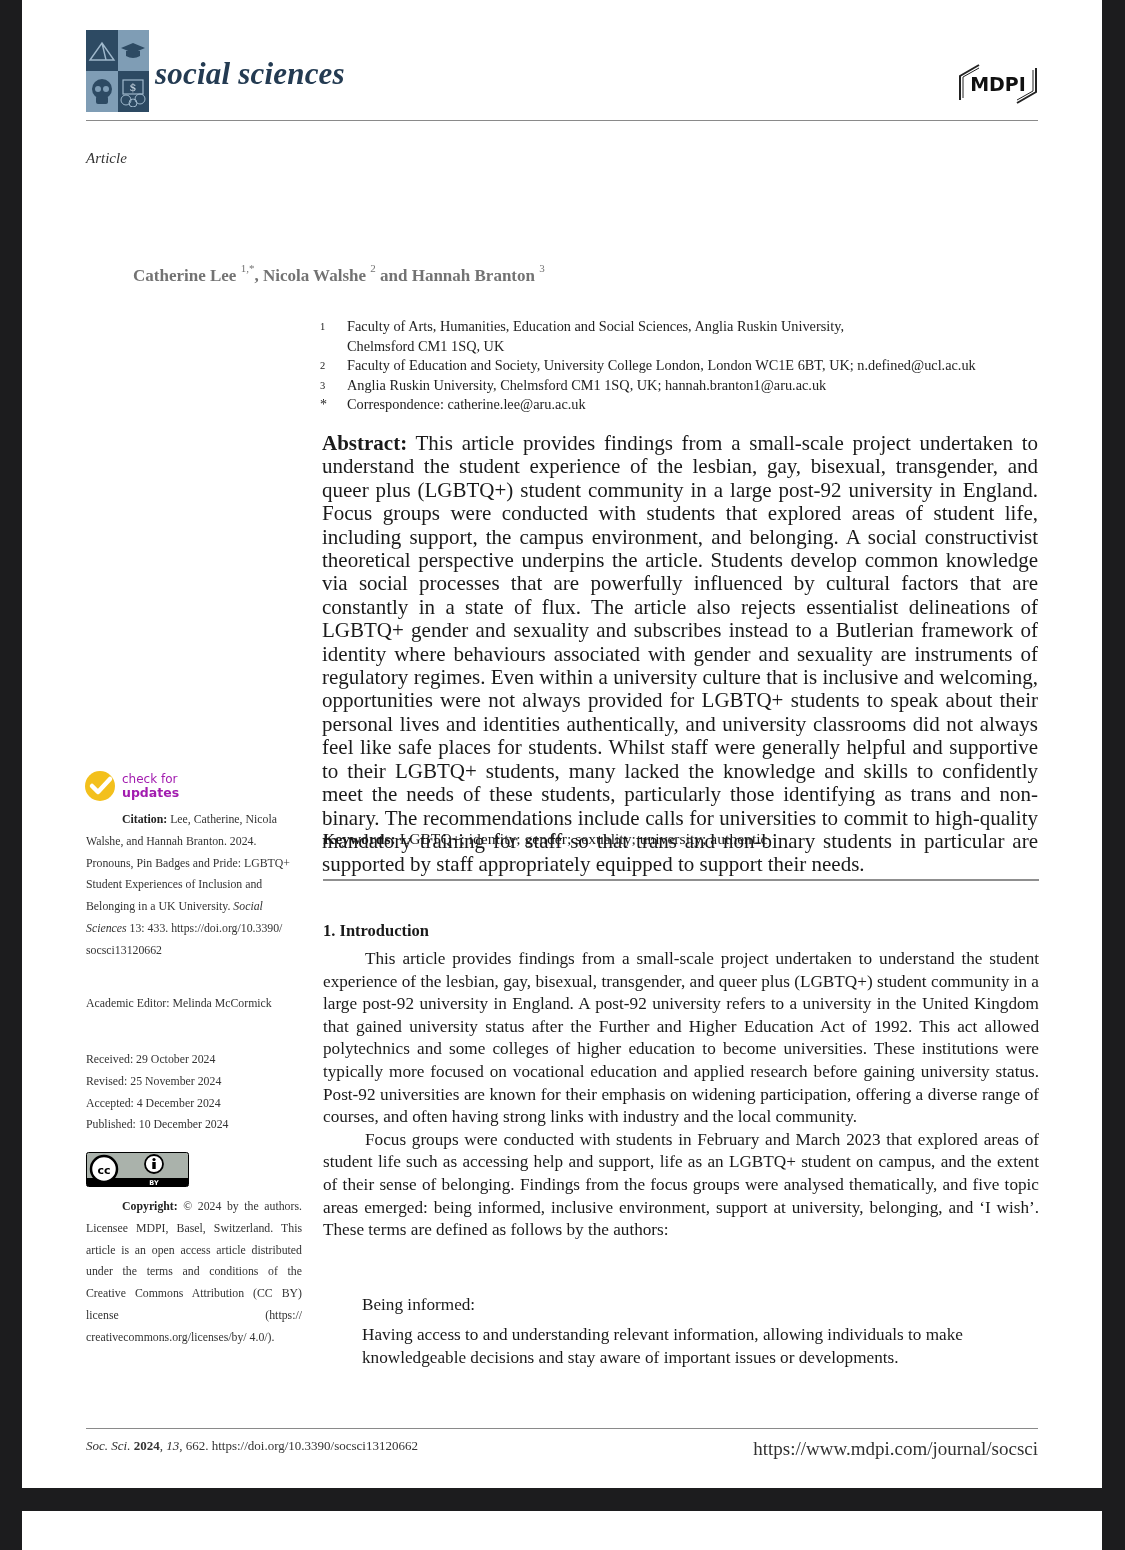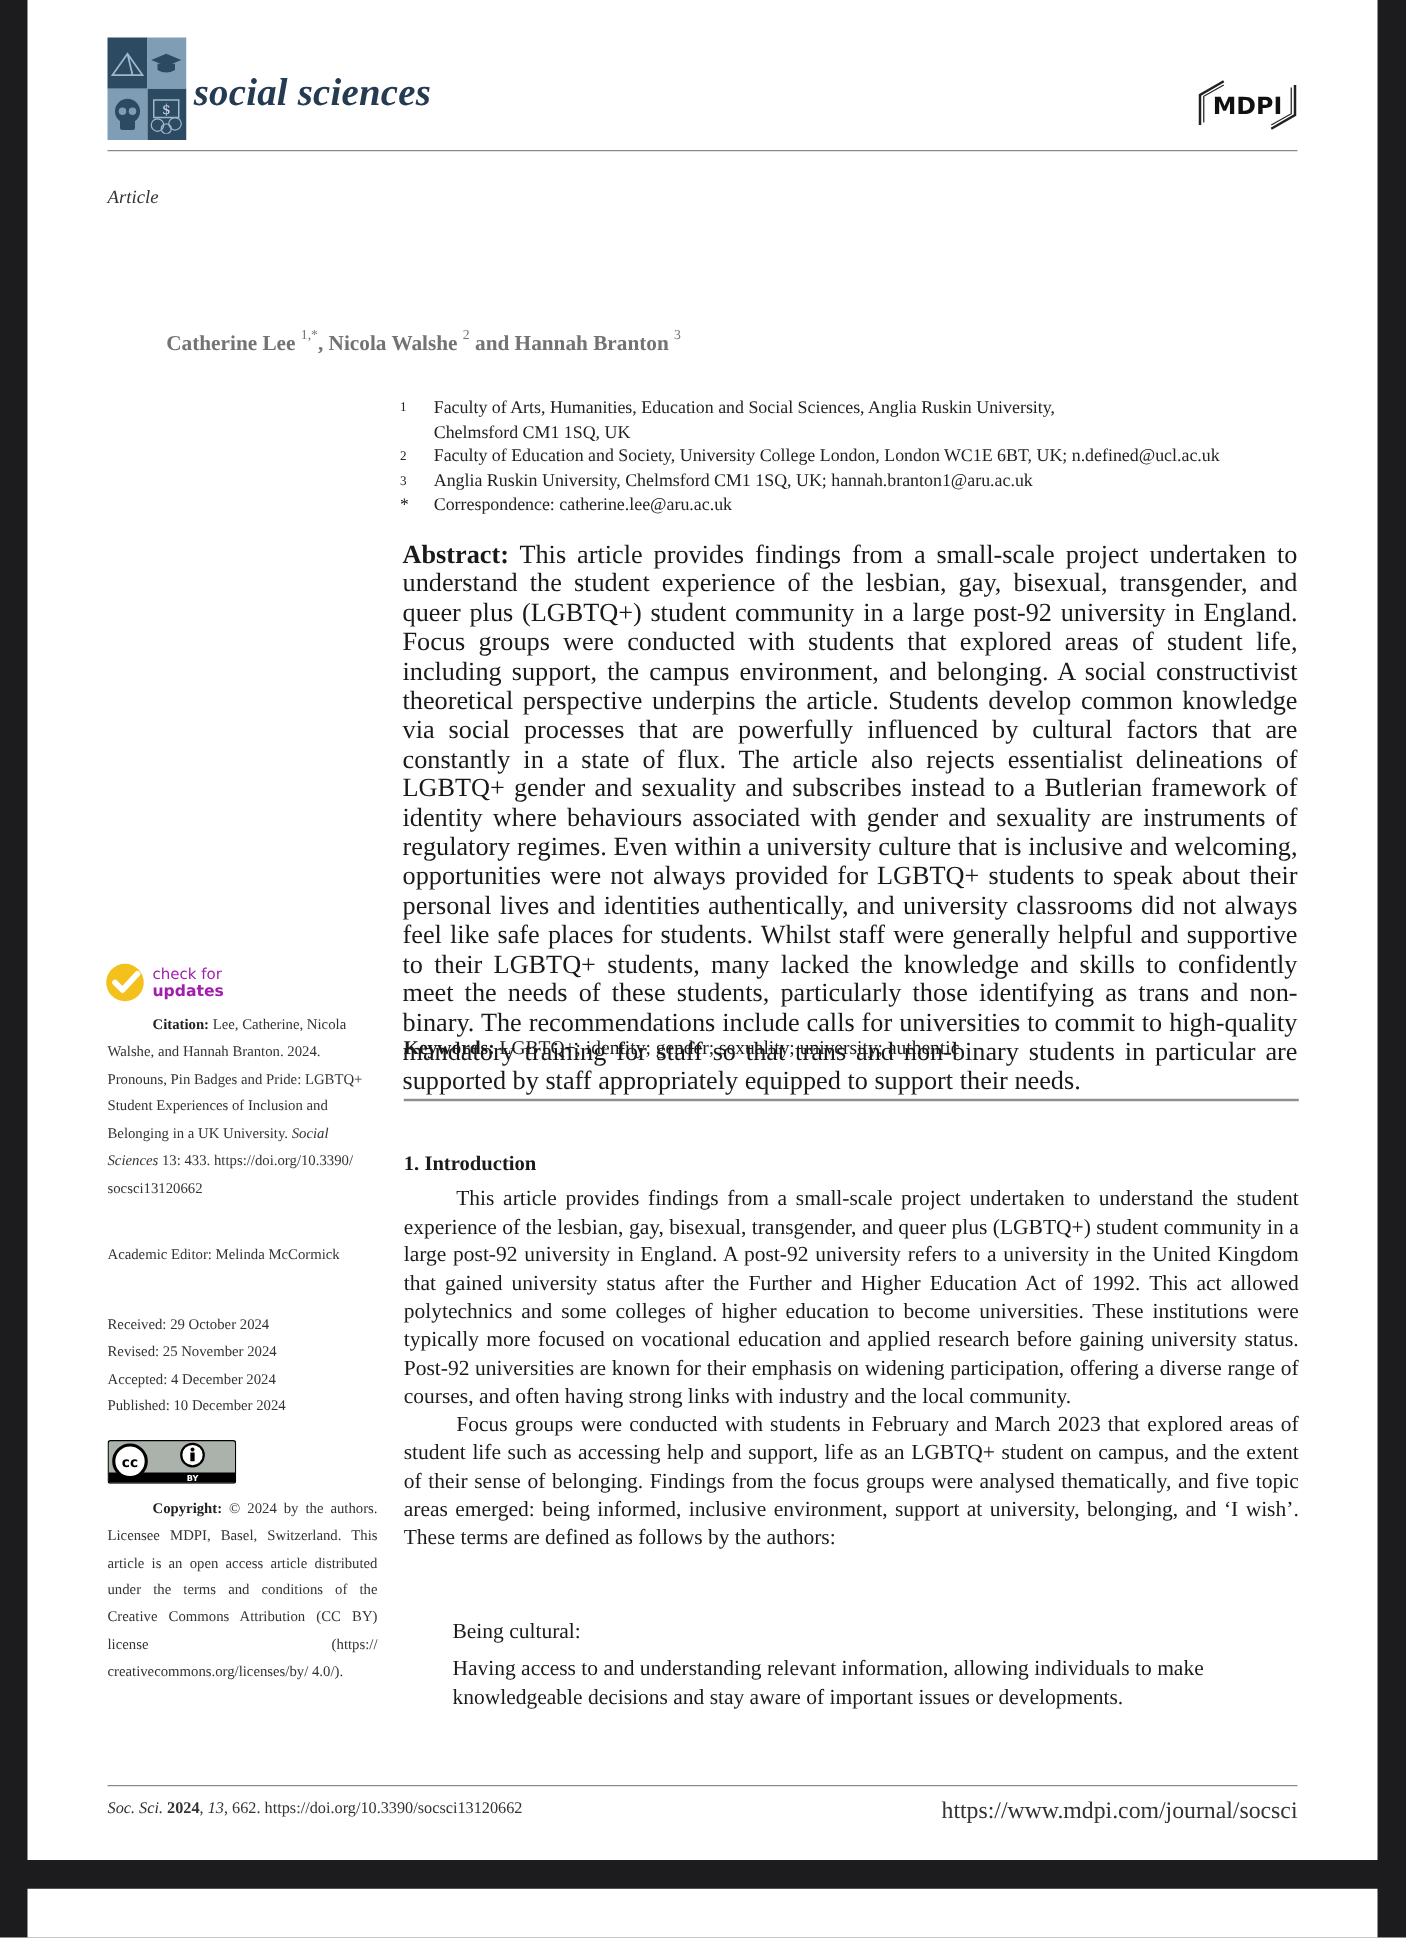--- a/index.html
+++ b/index.html
@@ -135,21 +135,21 @@
     <span class="b">Keywords:</span>
     <span>LGBTQ+; identity; gender; sexuality; university; authentic</span>
   </div>
   <div class="abs mid-rule"></div>
 
   <div class="abs intro-head">1. Introduction</div>
   <div class="abs body-text">
     <p>This article provides findings from a small-scale project undertaken to understand the student experience of the lesbian, gay, bisexual, transgender, and queer plus (LGBTQ+) student community in a large post-92 university in England. A post-92 university refers to a university in the United Kingdom that gained university status after the Further and Higher Education Act of 1992. This act allowed polytechnics and some colleges of higher education to become universities. These institutions were typically more focused on vocational education and applied research before gaining university status. Post-92 universities are known for their emphasis on widening participation, offering a diverse range of courses, and often having strong links with industry and the local community.</p>
     <p>Focus groups were conducted with students in February and March 2023 that explored areas of student life such as accessing help and support, life as an LGBTQ+ student on campus, and the extent of their sense of belonging. Findings from the focus groups were analysed thematically, and five topic areas emerged: being informed, inclusive environment, support at university, belonging, and ‘I wish’.  These terms are defined as follows by the authors:</p>
   </div>
-  <div class="abs def" style="top:1294px;">Being cultural:</div>
+  <div class="abs def" style="top:1294px;">Being informed:</div>
   <div class="abs def" style="top:1324px;">Having access to and understanding relevant information, allowing individuals to make knowledgeable decisions and stay aware of important issues or developments.</div>
 
   <div class="abs cfu">
     <svg width="32" height="32" viewBox="0 0 32 32">
       <circle cx="16" cy="16" r="15" fill="#f3c01c"></circle>
       <path d="M8 16 L14 22 L26 9" fill="none" stroke="#fff" stroke-width="4.5" stroke-linecap="round" stroke-linejoin="round"></path>
     </svg>
     <div class="cfu-text">
       <div>check for</div>
       <div class="u">updates</div>

